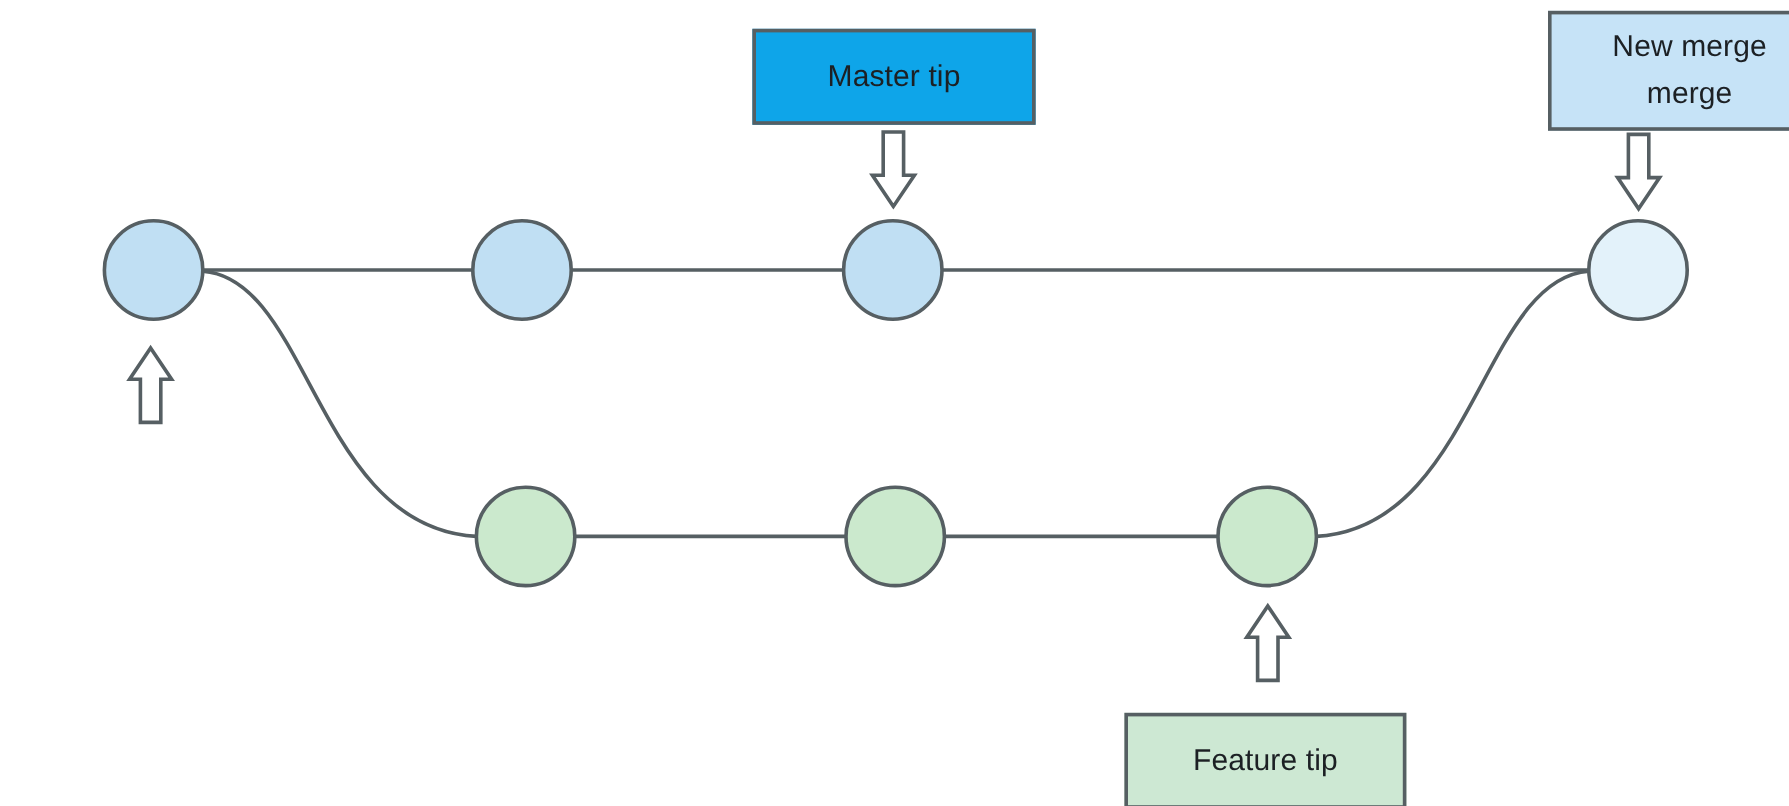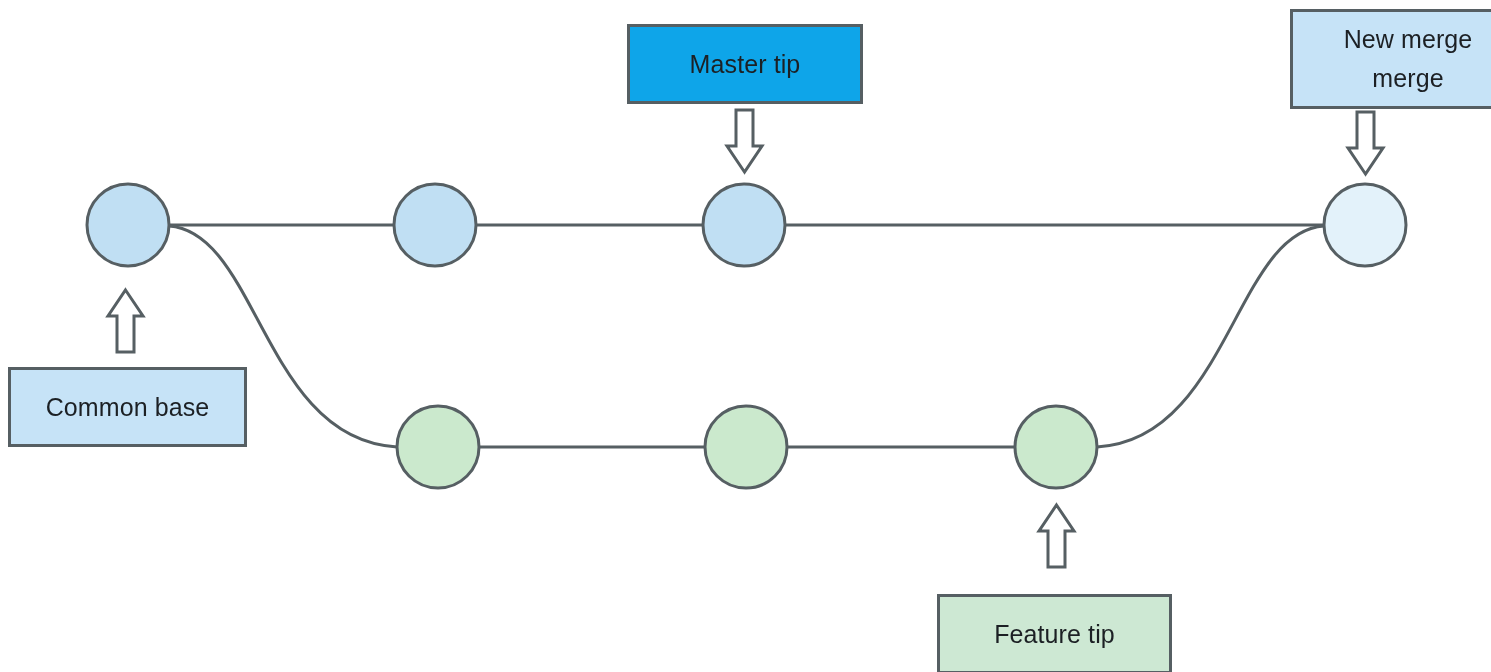--- a/index.html
+++ b/index.html
@@ -75,23 +75,20 @@
       <path d="M 125.5 290 L 143 316 L 134 316 L 134 352 L 117 352 L 117 316 L 108 316 Z"></path>
 
       <path d="M 744.5 172 L 727 146 L 736 146 L 736 110 L 753 110 L 753 146 L 762 146 Z"></path>
 
       <path d="M 1365.5 174 L 1348 148 L 1357 148 L 1357 112 L 1374 112 L 1374 148 L 1383 148 Z"></path>
 
       <path d="M 1056.5 505 L 1074 531 L 1065 531 L 1065 567 L 1048 567 L 1048 531 L 1039 531 Z"></path>
     </g>
   </svg>
 
-  <div class="label-box" style="left:8px; top:367px; width:239px; height:80px; background:#c6e3f7;">
-    <span class="line">Common base</span>
-  </div>
 
   <div class="label-box" style="left:627px; top:24px; width:236px; height:80px; background:#0ea5e9;">
     <span class="line">Master tip</span>
   </div>
 
   <div class="label-box" style="left:1246px; top:9px; width:236px; height:100px; background:#c6e3f7;margin-left:44px;">
     <span class="line">New merge</span>
     <span class="line">merge</span>
   </div>
 

